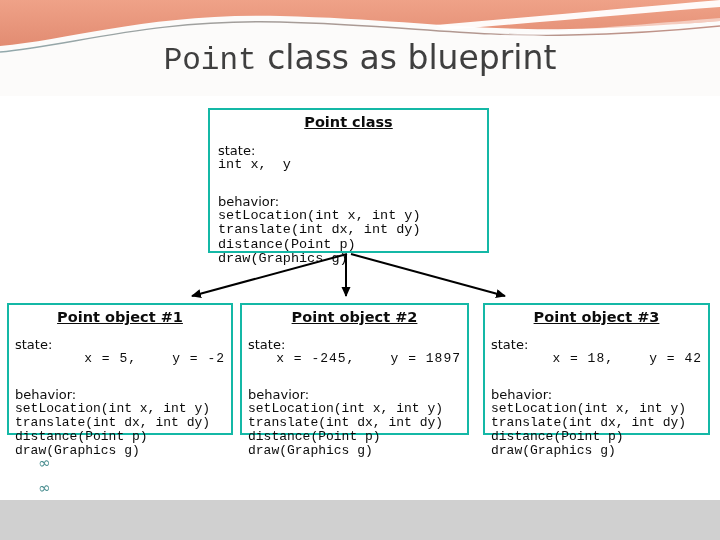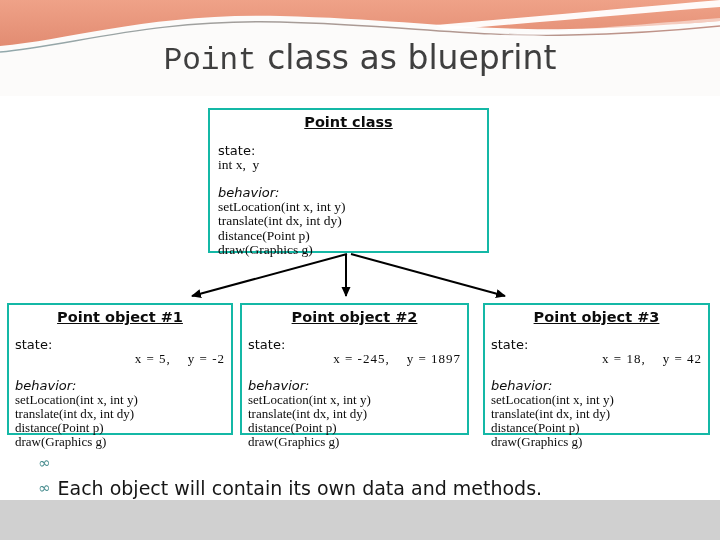--- a/index.html
+++ b/index.html
@@ -22,23 +22,23 @@
     box-sizing:border-box;color:#0c0c0c;
   }
   .box-title{
     text-align:center;font-weight:bold;text-decoration:underline;
     font-size:14.5px;padding-top:4px;line-height:17px;
     font-family:"DejaVu Sans",sans-serif;
   }
   .box-body{padding:2px 8px 0 8px;}
   .obj .box-body{padding:1px 6px 0 6px;}
   .lbl{font-size:13px;line-height:14px;margin-top:11px;font-family:"DejaVu Sans",sans-serif;}
-  .lbl.behavior{margin-top:13px;font-style:italic;}
+  .lbl.behavior{margin-top:22px;}
   .code{
-    font-family:Liberation Serif, serif;
+    font-family:Liberation Mono, monospace;
     font-size:13.5px;line-height:14.5px;white-space:pre;
   }
   .code.spread{letter-spacing:1px;text-align:right;}
   .class-box{left:208px;top:108px;width:281px;height:145px;}
   .obj1{left:7px;top:303px;width:226px;height:132px;}
   .obj2{left:240px;top:303px;width:229px;height:132px;}
   .obj3{left:483px;top:303px;width:227px;height:132px;}
   .obj .code{font-size:13px;line-height:14px;}
   
   .arrows{position:absolute;left:0;top:250px;width:720px;height:53px;}
@@ -146,19 +146,18 @@
       <div class="code">draw(Graphics g)</div>
     </div>
   </div>
 
   <div class="bullets">
     <div class="bullet-row">
       <span class="bullet-icon">∞</span>
     </div>
     <div class="bullet-row">
       <span class="bullet-icon">∞</span>
-      <span>Each object will contain its own data and methods.</span>
     </div>
   </div>
 
   <div class="page-number">11</div>
 
 </div>
 
 </body></html>

